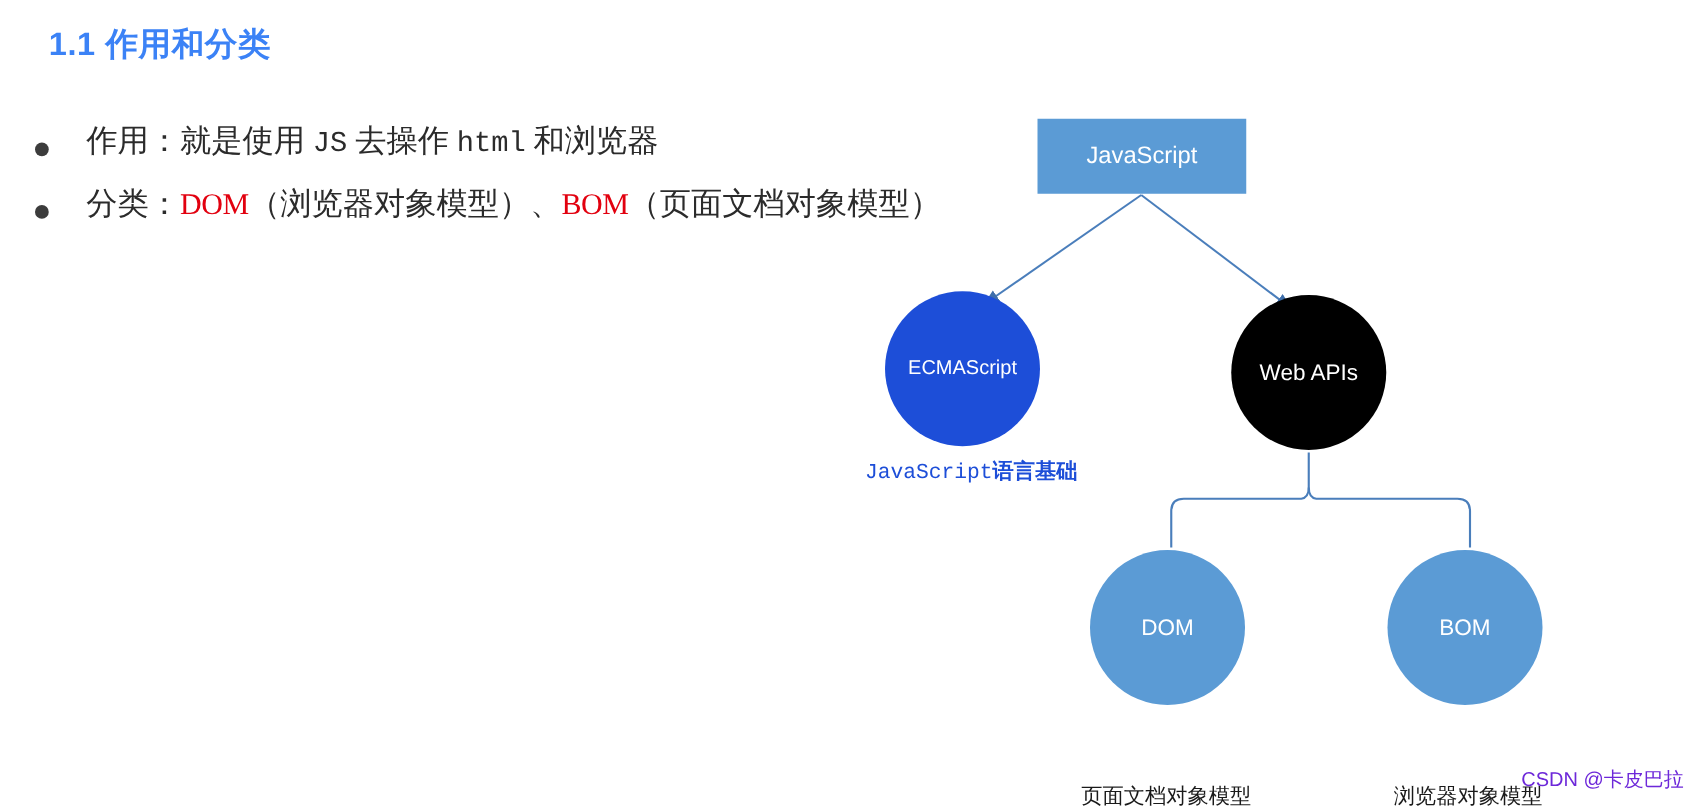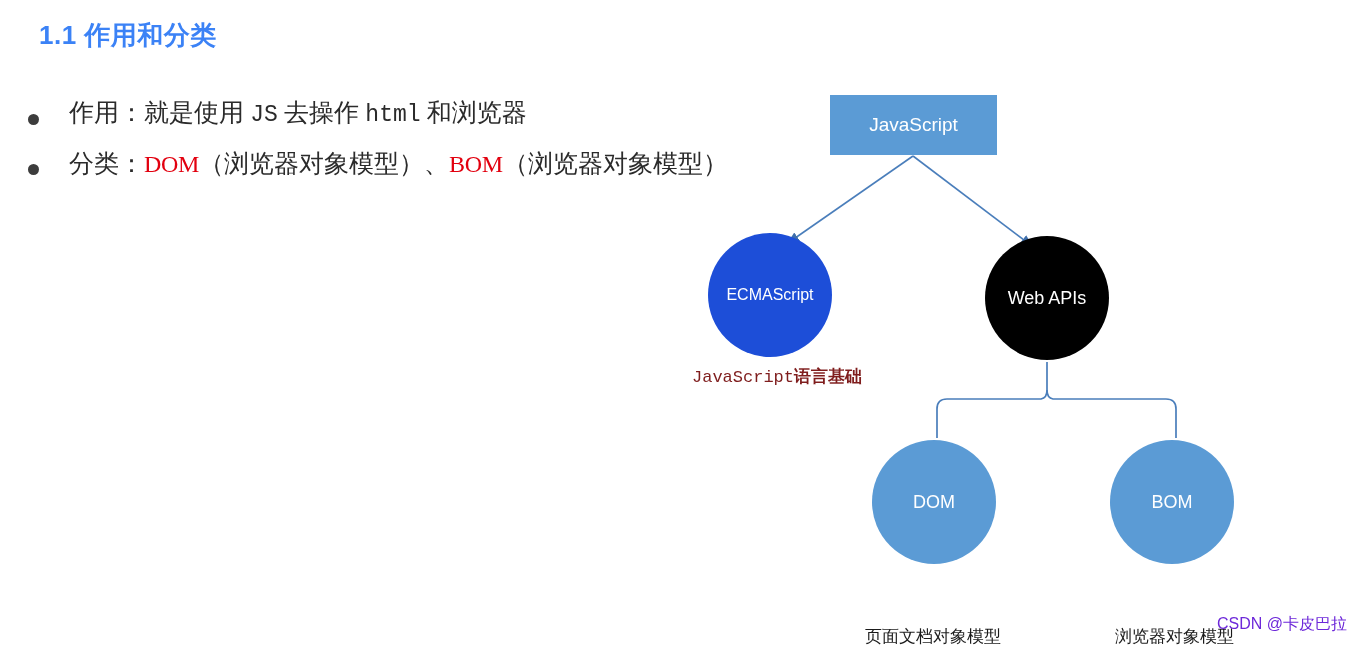--- a/index.html
+++ b/index.html
@@ -140,21 +140,21 @@
   .caption {
     position: absolute;
     font-family: "Liberation Sans", sans-serif;
     font-size: 17px;
     color: #1a1a1a;
     white-space: nowrap;
   }
   #caption-ecmascript {
     left: 32px;    
     top: 305px;    
-    color: #7f1d1d;
+    color: #1d4ed8;
     font-size: 17px;
   }
   #caption-ecmascript .mono {
     font-family: "Liberation Mono", "DejaVu Sans Mono", monospace;
     font-size: 17px;
   }
   #caption-ecmascript .cjk {
     font-family: "Liberation Sans", sans-serif;
     font-weight: bold;
     font-size: 17px;
@@ -186,21 +186,21 @@
 
 <div id="bullet-list">
 
   <div class="bullet-row">
     <span class="bullet-dot"></span>
     <span class="bullet-text"><span>作用：就是使用 </span><span class="mono">JS</span><span> 去操作 </span><span class="mono">html</span><span> 和浏览器</span></span>
   </div>
 
   <div class="bullet-row">
     <span class="bullet-dot"></span>
-    <span class="bullet-text"><span>分类：</span><span class="red">DOM</span><span>（浏览器对象模型）、</span><span class="red">BOM</span><span>（浏览器对象模型）</span></span>
+    <span class="bullet-text"><span>分类：</span><span class="red">DOM</span><span>（浏览器对象模型）、</span><span class="red">BOM</span><span>（页面文档对象模型）</span></span>
   </div>
 
 </div>
 
 <div id="diagram">
 
   <svg id="diagram-svg" width="640" height="560" viewBox="0 0 640 560">
     <defs>
       <marker id="arrowhead" markerWidth="9" markerHeight="9" refX="7" refY="3.2" orient="auto" markerUnits="strokeWidth">
         <path d="M0,0 L8,3.2 L0,6.4 Z" fill="#3f6fab"></path>

